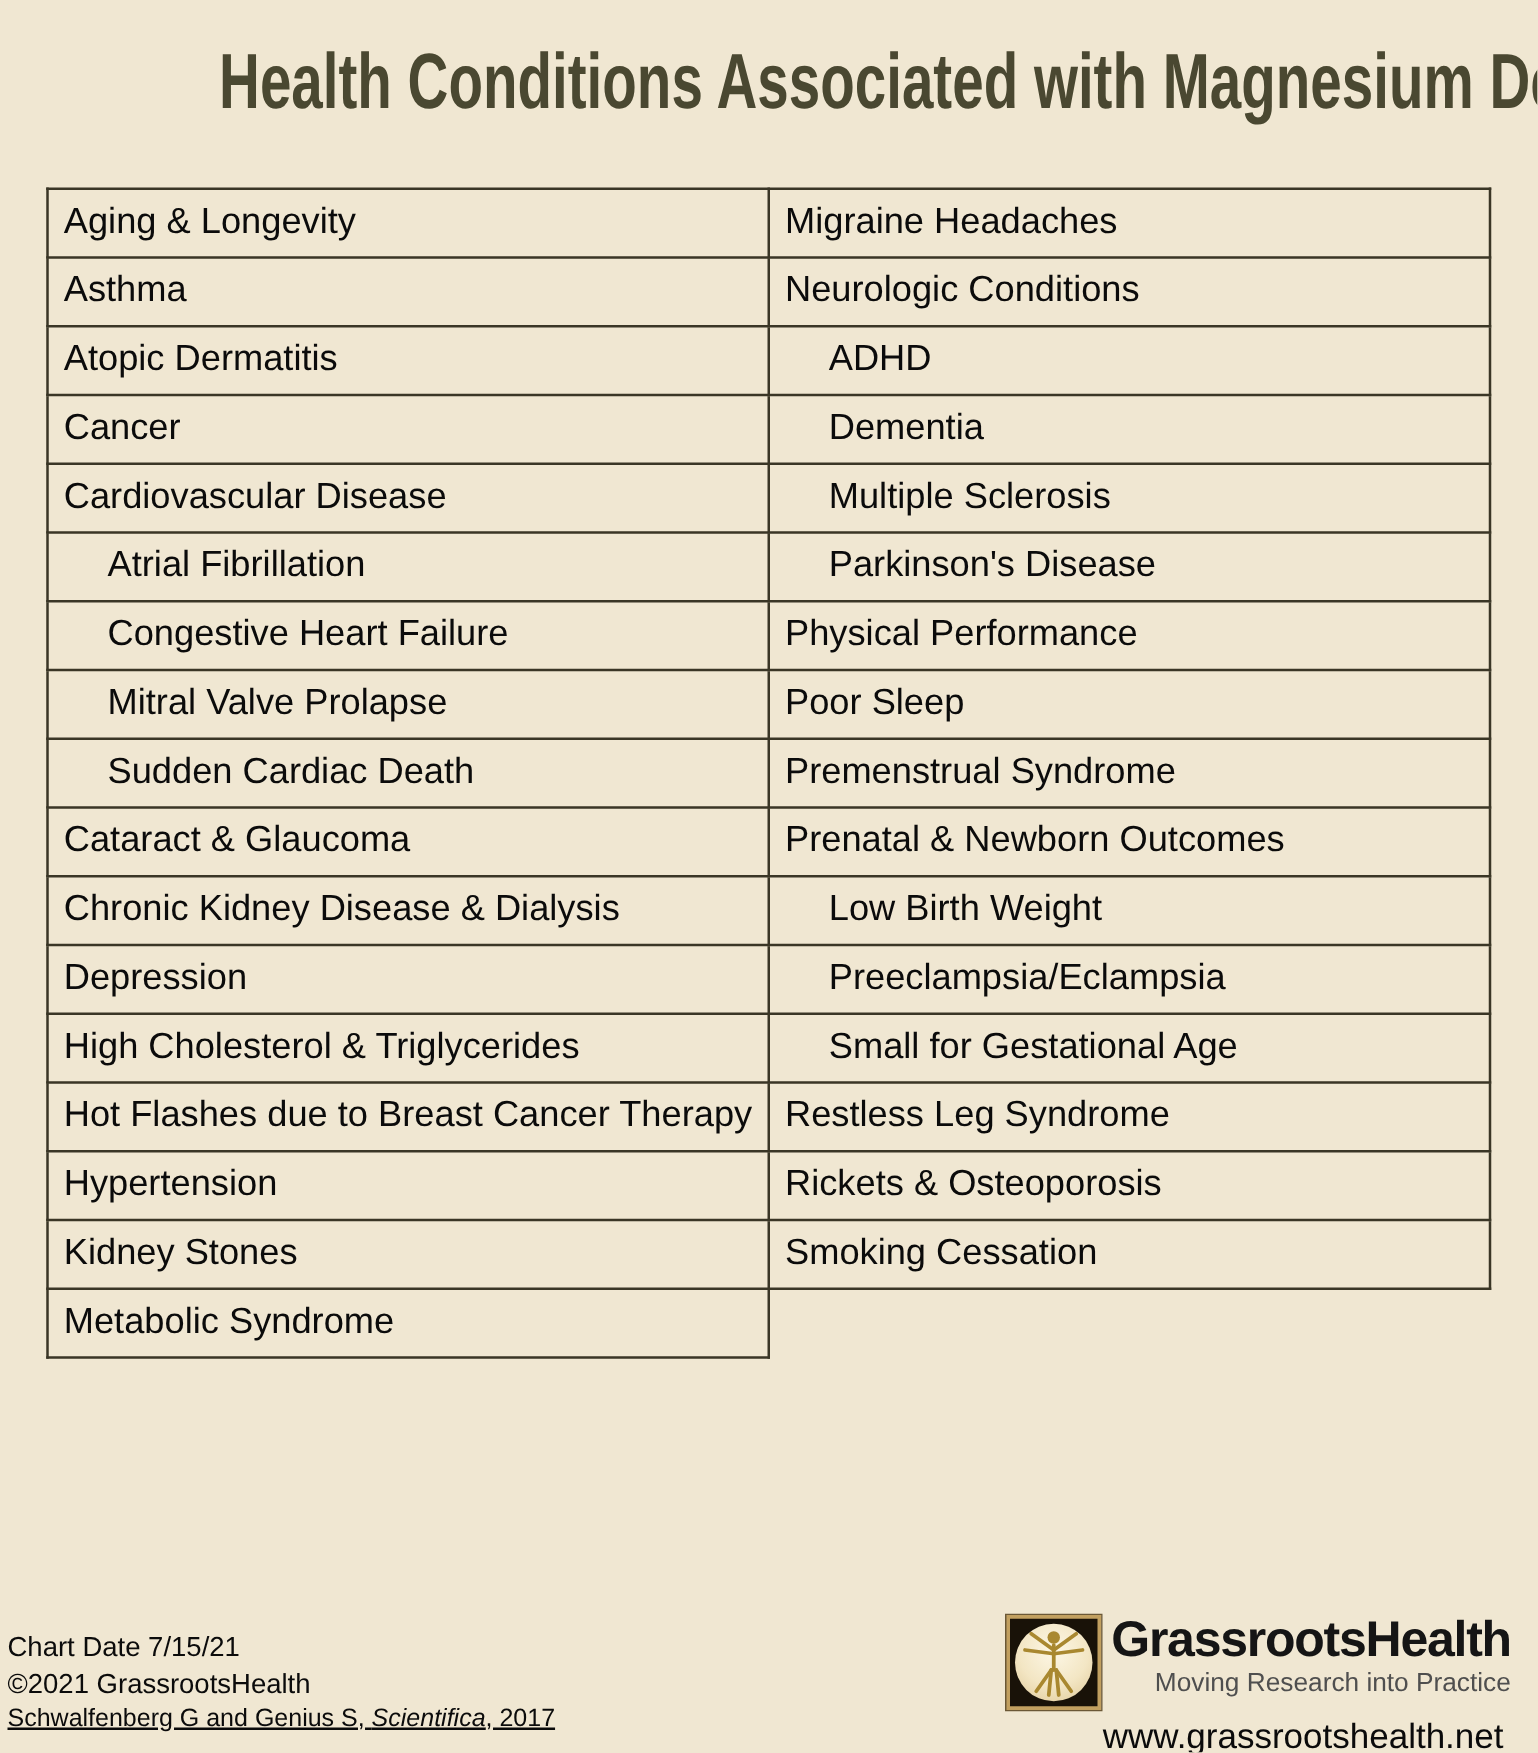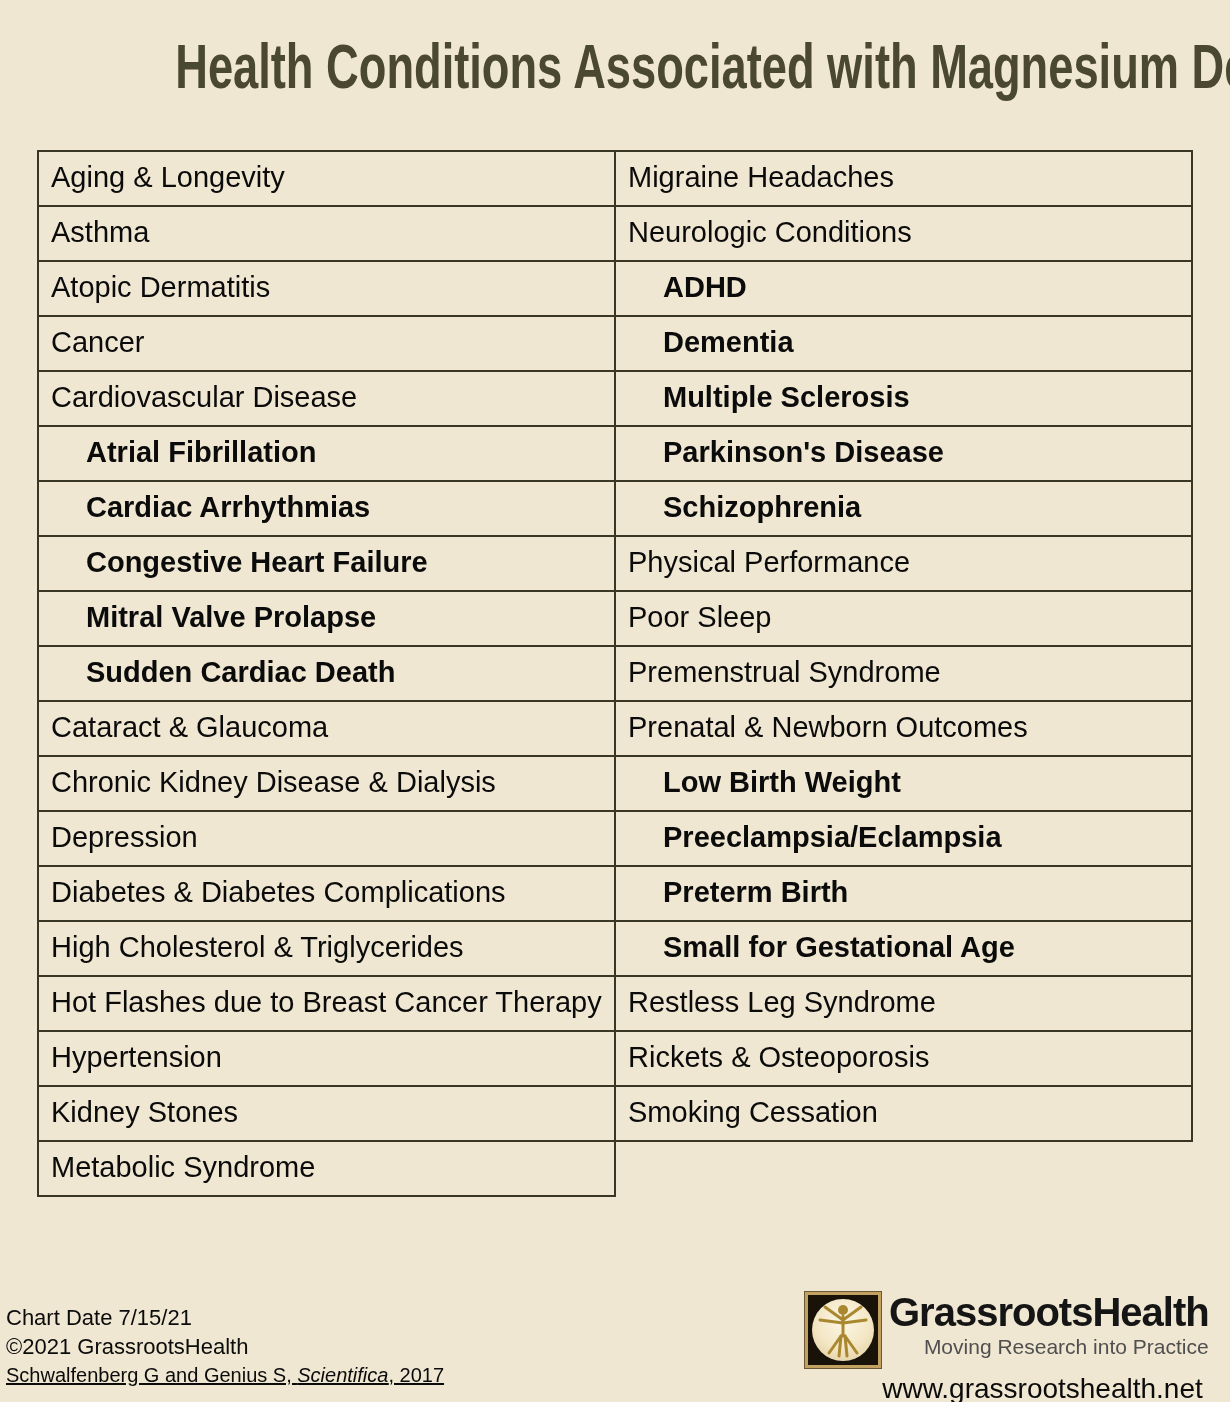--- a/index.html
+++ b/index.html
@@ -53,21 +53,20 @@
     height: 55px;
     padding: 4px 0 6px 12px;
     vertical-align: middle;
     font-size: 29px;
     line-height: 1.28;
     color: #0b0b0b;
     background: #f0e7d2;
   }
   table.conditions td.indent {
     padding-left: 47px;
-    font-weight: bold;
   }
   table.conditions td.empty {
     border: none;
     background: transparent;
   }
 
   
   .footer-left {
     position: absolute;
     left: 6px;
@@ -172,24 +171,20 @@
         </tr>
         <tr>
           <td class="">Cardiovascular Disease</td>
           <td class="indent">Multiple Sclerosis</td>
         </tr>
         <tr>
           <td class="indent">Atrial Fibrillation</td>
           <td class="indent">Parkinson's Disease</td>
         </tr>
         <tr>
-          <td class="indent">Cardiac Arrhythmias</td>
-          <td class="indent">Schizophrenia</td>
-        </tr>
-        <tr>
           <td class="indent">Congestive Heart Failure</td>
           <td class="">Physical Performance</td>
         </tr>
         <tr>
           <td class="indent">Mitral Valve Prolapse</td>
           <td class="">Poor Sleep</td>
         </tr>
         <tr>
           <td class="indent">Sudden Cardiac Death</td>
           <td class="">Premenstrual Syndrome</td>
@@ -198,24 +193,20 @@
           <td class="">Cataract &amp; Glaucoma</td>
           <td class="">Prenatal &amp; Newborn Outcomes</td>
         </tr>
         <tr>
           <td class="">Chronic Kidney Disease &amp; Dialysis</td>
           <td class="indent">Low Birth Weight</td>
         </tr>
         <tr>
           <td class="">Depression</td>
           <td class="indent">Preeclampsia/Eclampsia</td>
-        </tr>
-        <tr>
-          <td class="">Diabetes &amp; Diabetes Complications</td>
-          <td class="indent">Preterm Birth</td>
         </tr>
         <tr>
           <td class="">High Cholesterol &amp; Triglycerides</td>
           <td class="indent">Small for Gestational Age</td>
         </tr>
         <tr>
           <td class="">Hot Flashes due to Breast Cancer Therapy</td>
           <td class="">Restless Leg Syndrome</td>
         </tr>
         <tr>

